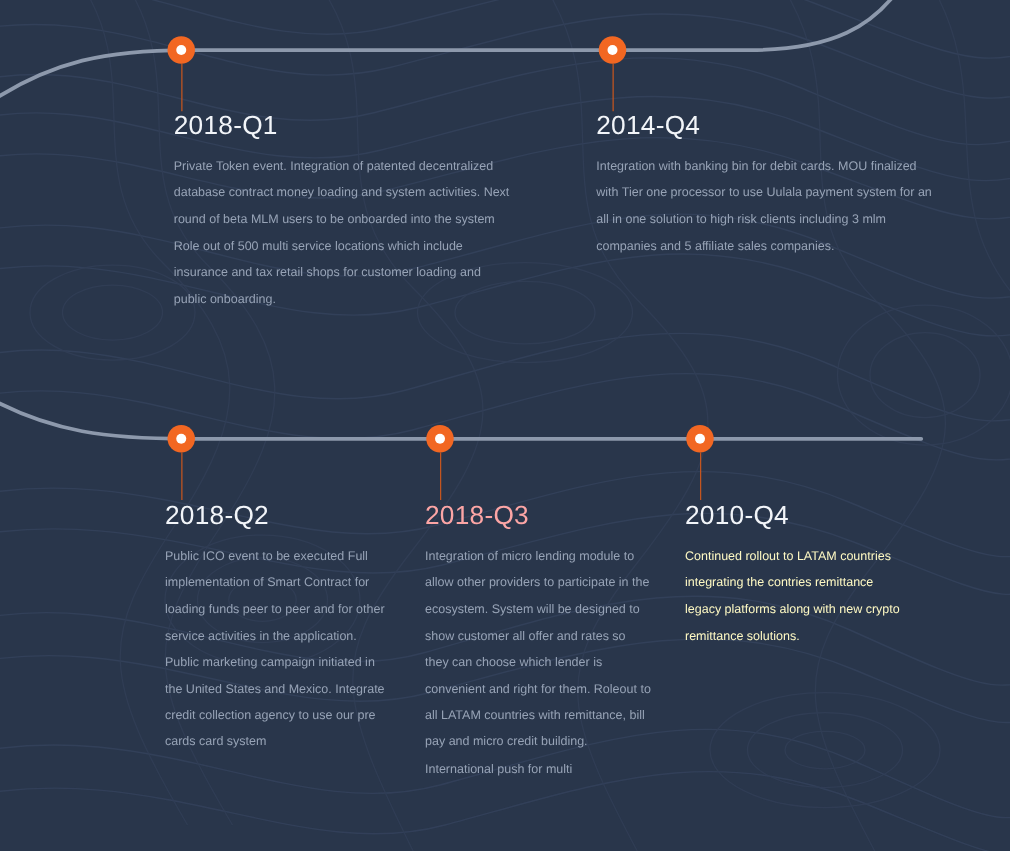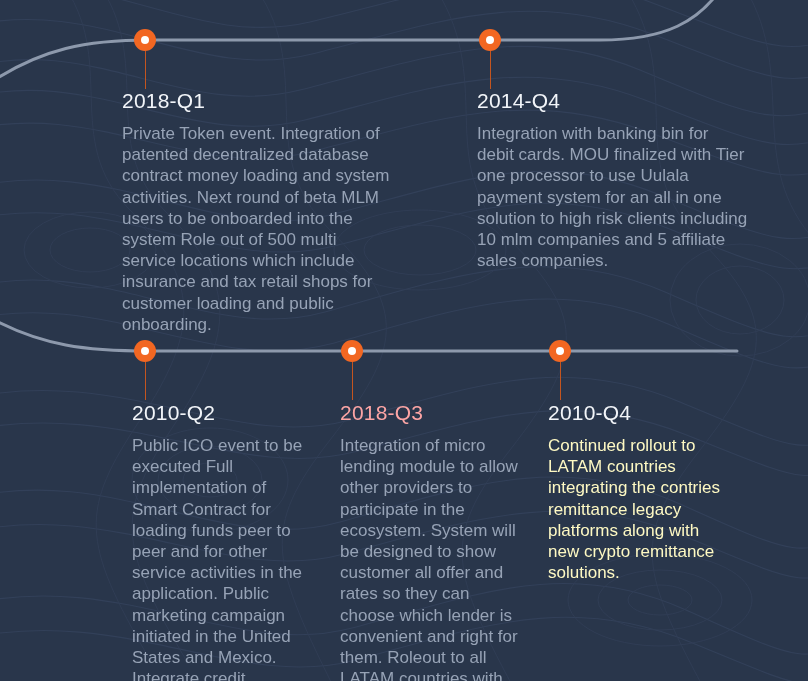--- a/index.html
+++ b/index.html
@@ -76,21 +76,21 @@
     color: #f2f5f9;
     font-size: 21px;
     line-height: 26px;
     font-weight: 400;
     letter-spacing: 0.2px;
     margin: 0 0 9px 0;
     white-space: nowrap;
   }
   .card-body {
     color: #97a3b6;
-    font-size: 17px;
+    font-size: 10px;
     line-height: 21.2px;
     font-weight: 400;
     margin: 0;
   }
 </style>
 </head>
 <body>
 
 <svg id="bg-texture" viewBox="0 0 808 681" preserveAspectRatio="none" aria-hidden="true">
   <rect x="0" y="0" width="808" height="681" fill="#29364b"></rect>
@@ -138,38 +138,38 @@
   <path d="M -20 90 C 40 46, 92 40, 150 40 L 600 40 C 665 40, 700 22, 724 -16" fill="none" stroke="#8d99ac" stroke-width="3" stroke-linecap="round"></path>
 
   <path d="M -20 312 C 40 348, 92 351, 150 351 L 737 351" fill="none" stroke="#8d99ac" stroke-width="3" stroke-linecap="round"></path>
 </svg>
 
 <div id="milestones">
     <div class="stem" style="left: 145px; top: 51px; height: 38px; background: rgb(196, 85, 31);"></div>
     <div class="marker" style="left: 145px; top: 40px; background: rgb(242, 103, 34);">
       <div class="dot"></div>
     </div>
-    <div class="card" style="left: 122px; top: 88px; width: 272px;">
+    <div class="card" style="left: 139px; top: 88px; width: 272px;">
       <div class="card-title" style="color: rgb(242, 245, 249);">2018-Q1</div>
       <div class="card-body" style="color: rgb(151, 163, 182);">Private Token event. Integration of patented decentralized database contract money loading and system activities. Next round of beta MLM users to be onboarded into the system Role out of 500 multi service locations which include insurance and tax retail shops for customer loading and public onboarding.</div>
     </div>
     <div class="stem" style="left: 490px; top: 51px; height: 38px; background: rgb(196, 85, 31);"></div>
     <div class="marker" style="left: 490px; top: 40px; background: rgb(242, 103, 34);">
       <div class="dot"></div>
     </div>
     <div class="card" style="left: 477px; top: 88px; width: 272px;">
       <div class="card-title" style="color: rgb(242, 245, 249);">2014-Q4</div>
-      <div class="card-body" style="color: rgb(151, 163, 182);">Integration with banking bin for debit cards. MOU finalized with Tier one processor to use Uulala payment system for an all in one solution to high risk clients including 10 mlm companies and 5 affiliate sales companies.</div>
+      <div class="card-body" style="color: rgb(151, 163, 182);">Integration with banking bin for debit cards. MOU finalized with Tier one processor to use Uulala payment system for an all in one solution to high risk clients including 3 mlm companies and 5 affiliate sales companies.</div>
     </div>
     <div class="stem" style="left: 145px; top: 362px; height: 38px; background: rgb(196, 85, 31);"></div>
     <div class="marker" style="left: 145px; top: 351px; background: rgb(242, 103, 34);">
       <div class="dot"></div>
     </div>
     <div class="card" style="left: 132px; top: 400px; width: 182px;">
-      <div class="card-title" style="color: rgb(242, 245, 249);">2010-Q2</div>
+      <div class="card-title" style="color: rgb(242, 245, 249);">2018-Q2</div>
       <div class="card-body" style="color: rgb(151, 163, 182);">Public ICO event to be executed Full implementation of Smart Contract for loading funds peer to peer and for other service activities in the application. Public marketing campaign initiated in the United States and Mexico. Integrate credit collection agency to use our pre cards card system</div>
     </div>
     <div class="stem" style="left: 352px; top: 362px; height: 38px; background: rgb(196, 85, 31);"></div>
     <div class="marker" style="left: 352px; top: 351px; background: rgb(242, 103, 34);">
       <div class="dot"></div>
     </div>
     <div class="card" style="left: 340px; top: 400px; width: 182px;">
       <div class="card-title" style="color: #fca5a5;">2018-Q3</div>
       <div class="card-body" style="color: rgb(151, 163, 182);">Integration of micro lending module to allow other providers to participate in the ecosystem. System will be designed to show customer all offer and rates so they can choose which lender is convenient and right for them. Roleout to all LATAM countries with remittance, bill pay and micro credit building. International push for multi</div>
     </div>

